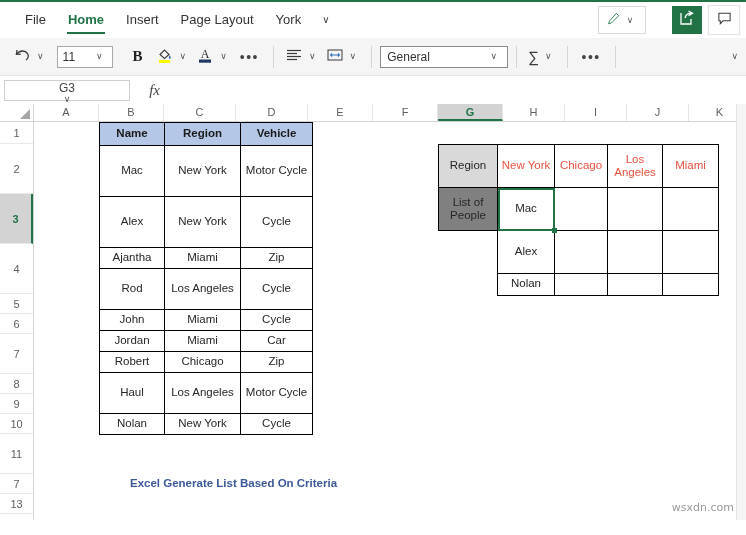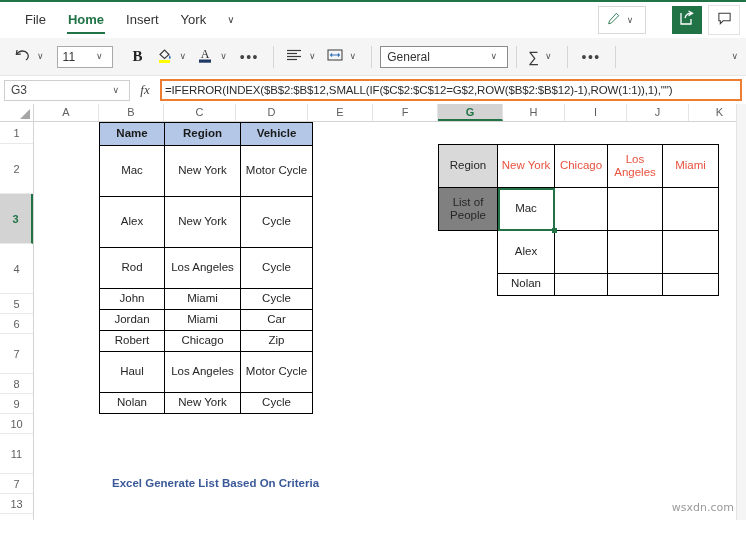--- a/index.html
+++ b/index.html
@@ -158,27 +158,28 @@
   .namebox {
     width: 126px; height: 21px;
     border: 1px solid #cfcfcf;
     background: #fff;
     display: flex; align-items: center;
     justify-content: space-between;
     padding: 0 6px;
     box-sizing: border-box;
     font-size: 12px;
     color: #444;
+    flex-direction: column;
   }
   .fx {
     width: 30px;
-    text-align: center;
+    text-align: right;
     font-family: "Liberation Serif", serif;
     font-style: italic;
-    font-size: 13px;
+    font-size: 15px;
     color: #444;
   }
   .formula-input {
     flex: 1;
     height: 22px;
     border: 2px solid #ed7d31;
     background: #fff;
     display: flex;
     align-items: center;
     padding-left: 3px;
@@ -323,20 +324,21 @@
 </style>
 </head>
 <body>
 
 <div class="top-accent"></div>
 
 <div class="ribbon-tabs">
   <div class="tab">File</div>
   <div class="tab active">Home</div>
   <div class="tab">Insert</div>
+  <div class="tab">Page Layout</div>
   <div class="tab">York</div>
   <div class="tab-chev">∨</div>
 
   <div class="ribbon-right">
     <div class="pen-box">
       <span>
         <svg width="13" height="13" viewBox="0 0 16 16">
             <path d="M11.5 1.6 L14.4 4.5 L5.4 13.5 L2 14.5 L3 11.1 Z" fill="none" stroke="#217346" stroke-width="1.1"></path>
           </svg>
       </span>
@@ -447,21 +449,20 @@
 
   <div style="margin-left:auto;padding-right:8px;" class="chev">∨</div>
 </div>
 
 <div class="formula-row">
   <div class="namebox">
     <span>G3</span>
     <span class="chev">∨</span>
   </div>
   <div class="fx">fx</div>
-  <div class="formula-input">=IFERROR(INDEX($B$2:$B$12,SMALL(IF($C$2:$C$12=G$2,ROW($B$2:$B$12)-1),ROW(1:1)),1),"")</div>
 </div>
 
 <div class="grid-wrap">
 
   <div class="colhead-row">
     <div class="corner-cell"></div>
     <div class="colhead" style="width:65px">A</div>
     <div class="colhead" style="width:65px">B</div>
     <div class="colhead" style="width:72px">C</div>
     <div class="colhead" style="width:72px">D</div>
@@ -511,20 +512,25 @@
           <td style="height:50px">Mac</td>
           <td>New York</td>
           <td>Motor Cycle</td>
         </tr>
         <tr>
           <td style="height:50px">Alex</td>
           <td>New York</td>
           <td>Cycle</td>
         </tr>
         <tr>
+          <td style="height:20px">Ajantha</td>
+          <td>Miami</td>
+          <td>Zip</td>
+        </tr>
+        <tr>
           <td style="height:40px">Rod</td>
           <td>Los Angeles</td>
           <td>Cycle</td>
         </tr>
         <tr>
           <td style="height:20px">John</td>
           <td>Miami</td>
           <td>Cycle</td>
         </tr>
         <tr>
@@ -583,20 +589,20 @@
         <tr>
           <td style="height:22px;border:none;background:transparent"></td>
           <td>Nolan</td>
           <td></td>
           <td></td>
           <td></td>
         </tr>
       </tbody>
         </table>
 
-      <div class="caption" style="left:78px; top:355px;">Excel Generate List Based On Criteria</div>
+      <div class="caption" style="left:96px; top:355px;">Excel Generate List Based On Criteria</div>
 
     </div>
   </div>
 
   <div class="vscroll"></div>
   <div class="watermark">wsxdn.com</div>
 </div>
 
 </body></html>

